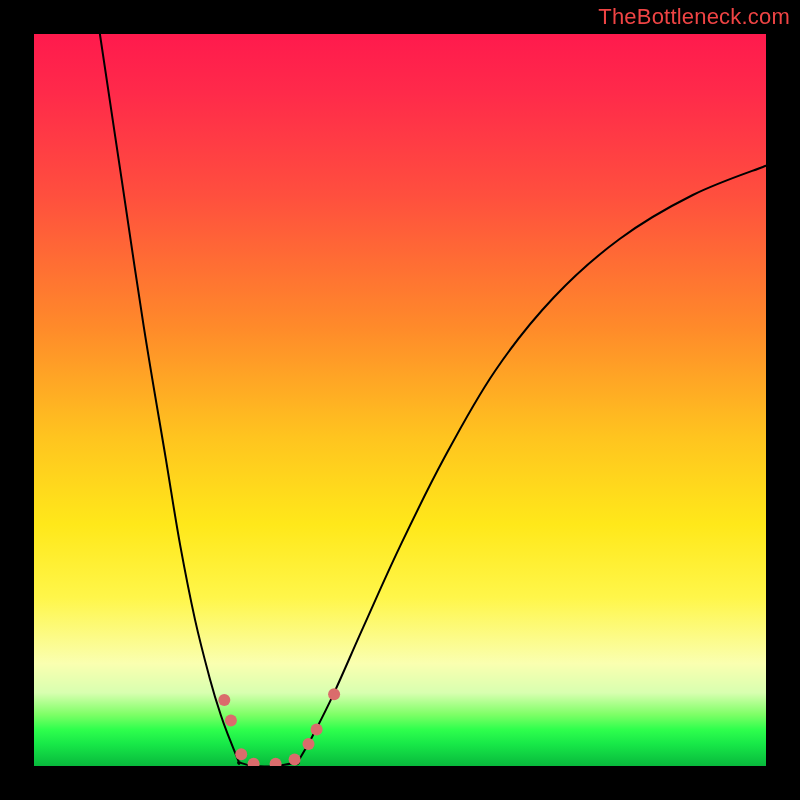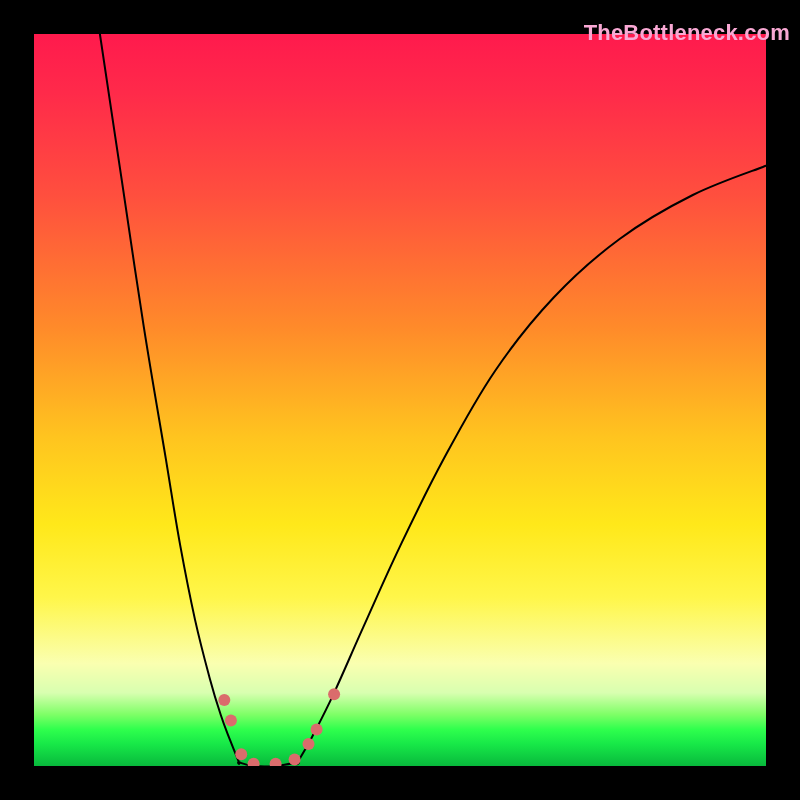--- a/index.html
+++ b/index.html
@@ -12,25 +12,25 @@
     font-family: Arial, Helvetica, sans-serif;
   }
   .frame {
     position: relative;
     width: 800px;
     height: 800px;
     background: #000;
   }
   .watermark {
     position: absolute;
-    top: 20px;
+    top: 4px;
     right: 10px;
-    color: #f9a8d4;
+    color: #ef4444;
     font-size: 22px;
-    font-weight: 700;
+    font-weight: 400;
     letter-spacing: 0.2px;
     z-index: 10;
   }
   .plot-area {
     position: absolute;
     left: 34px;
     top: 34px;
     width: 732px;
     height: 732px;
     overflow: hidden;

